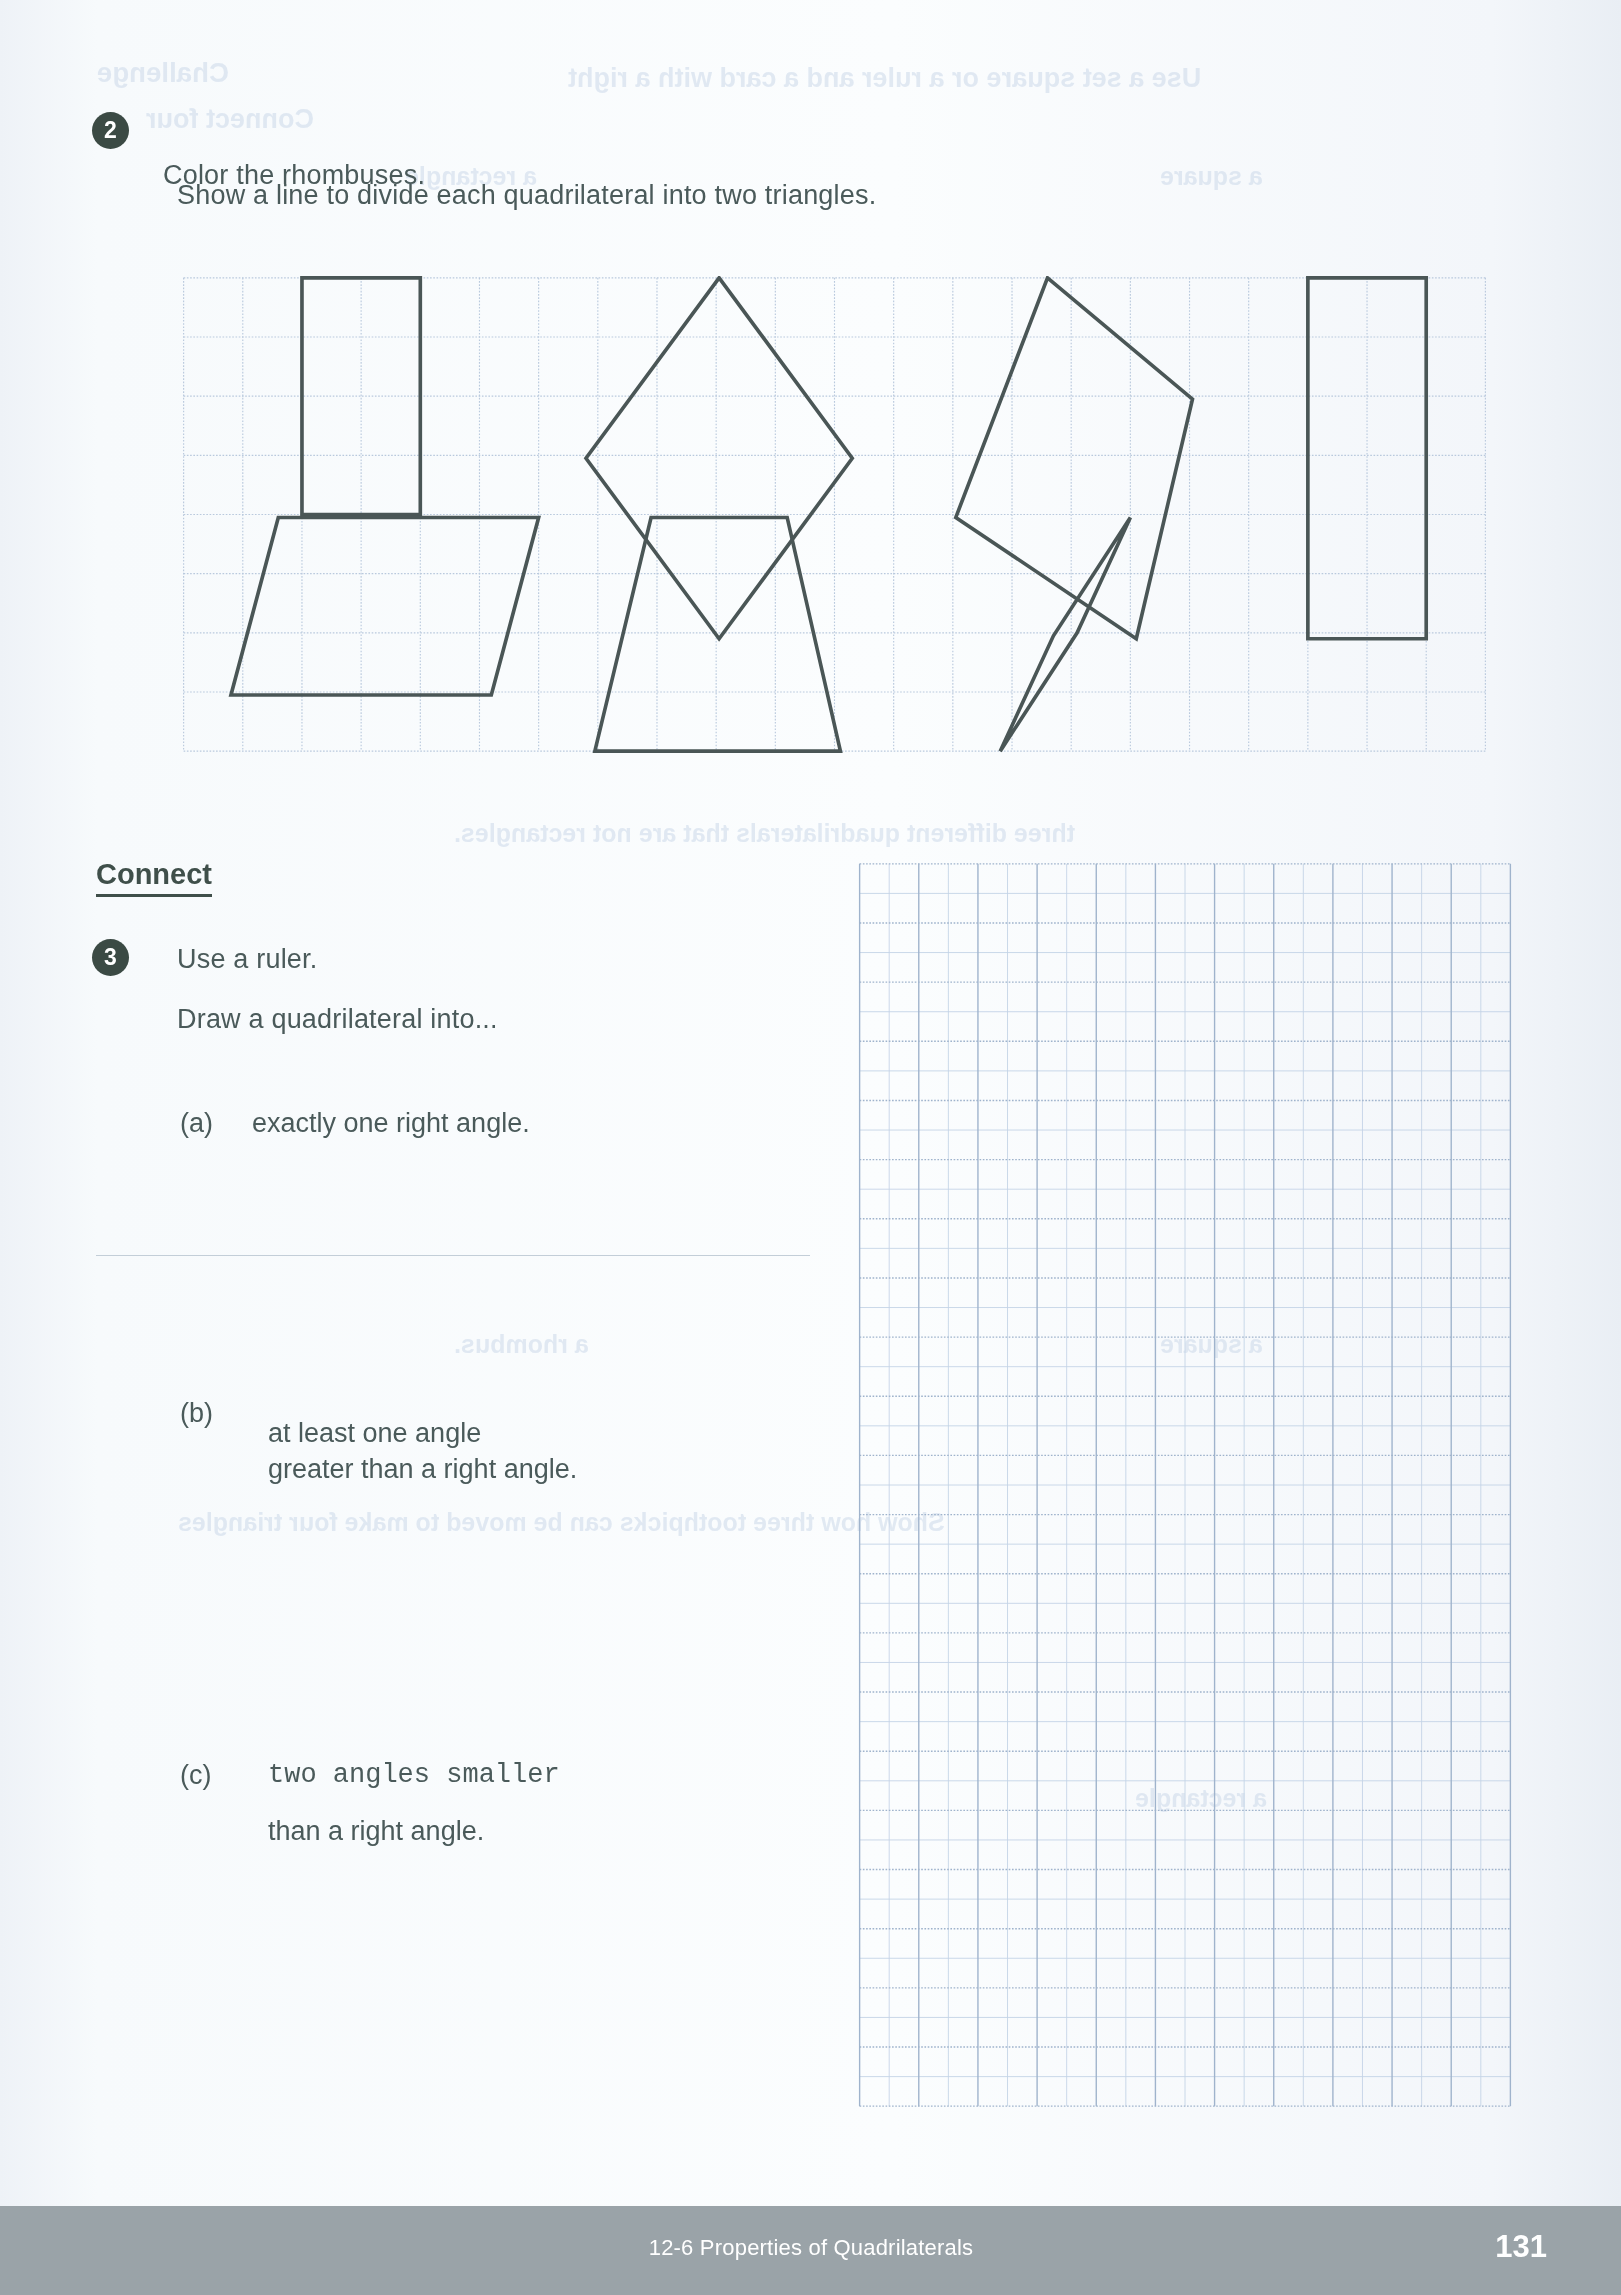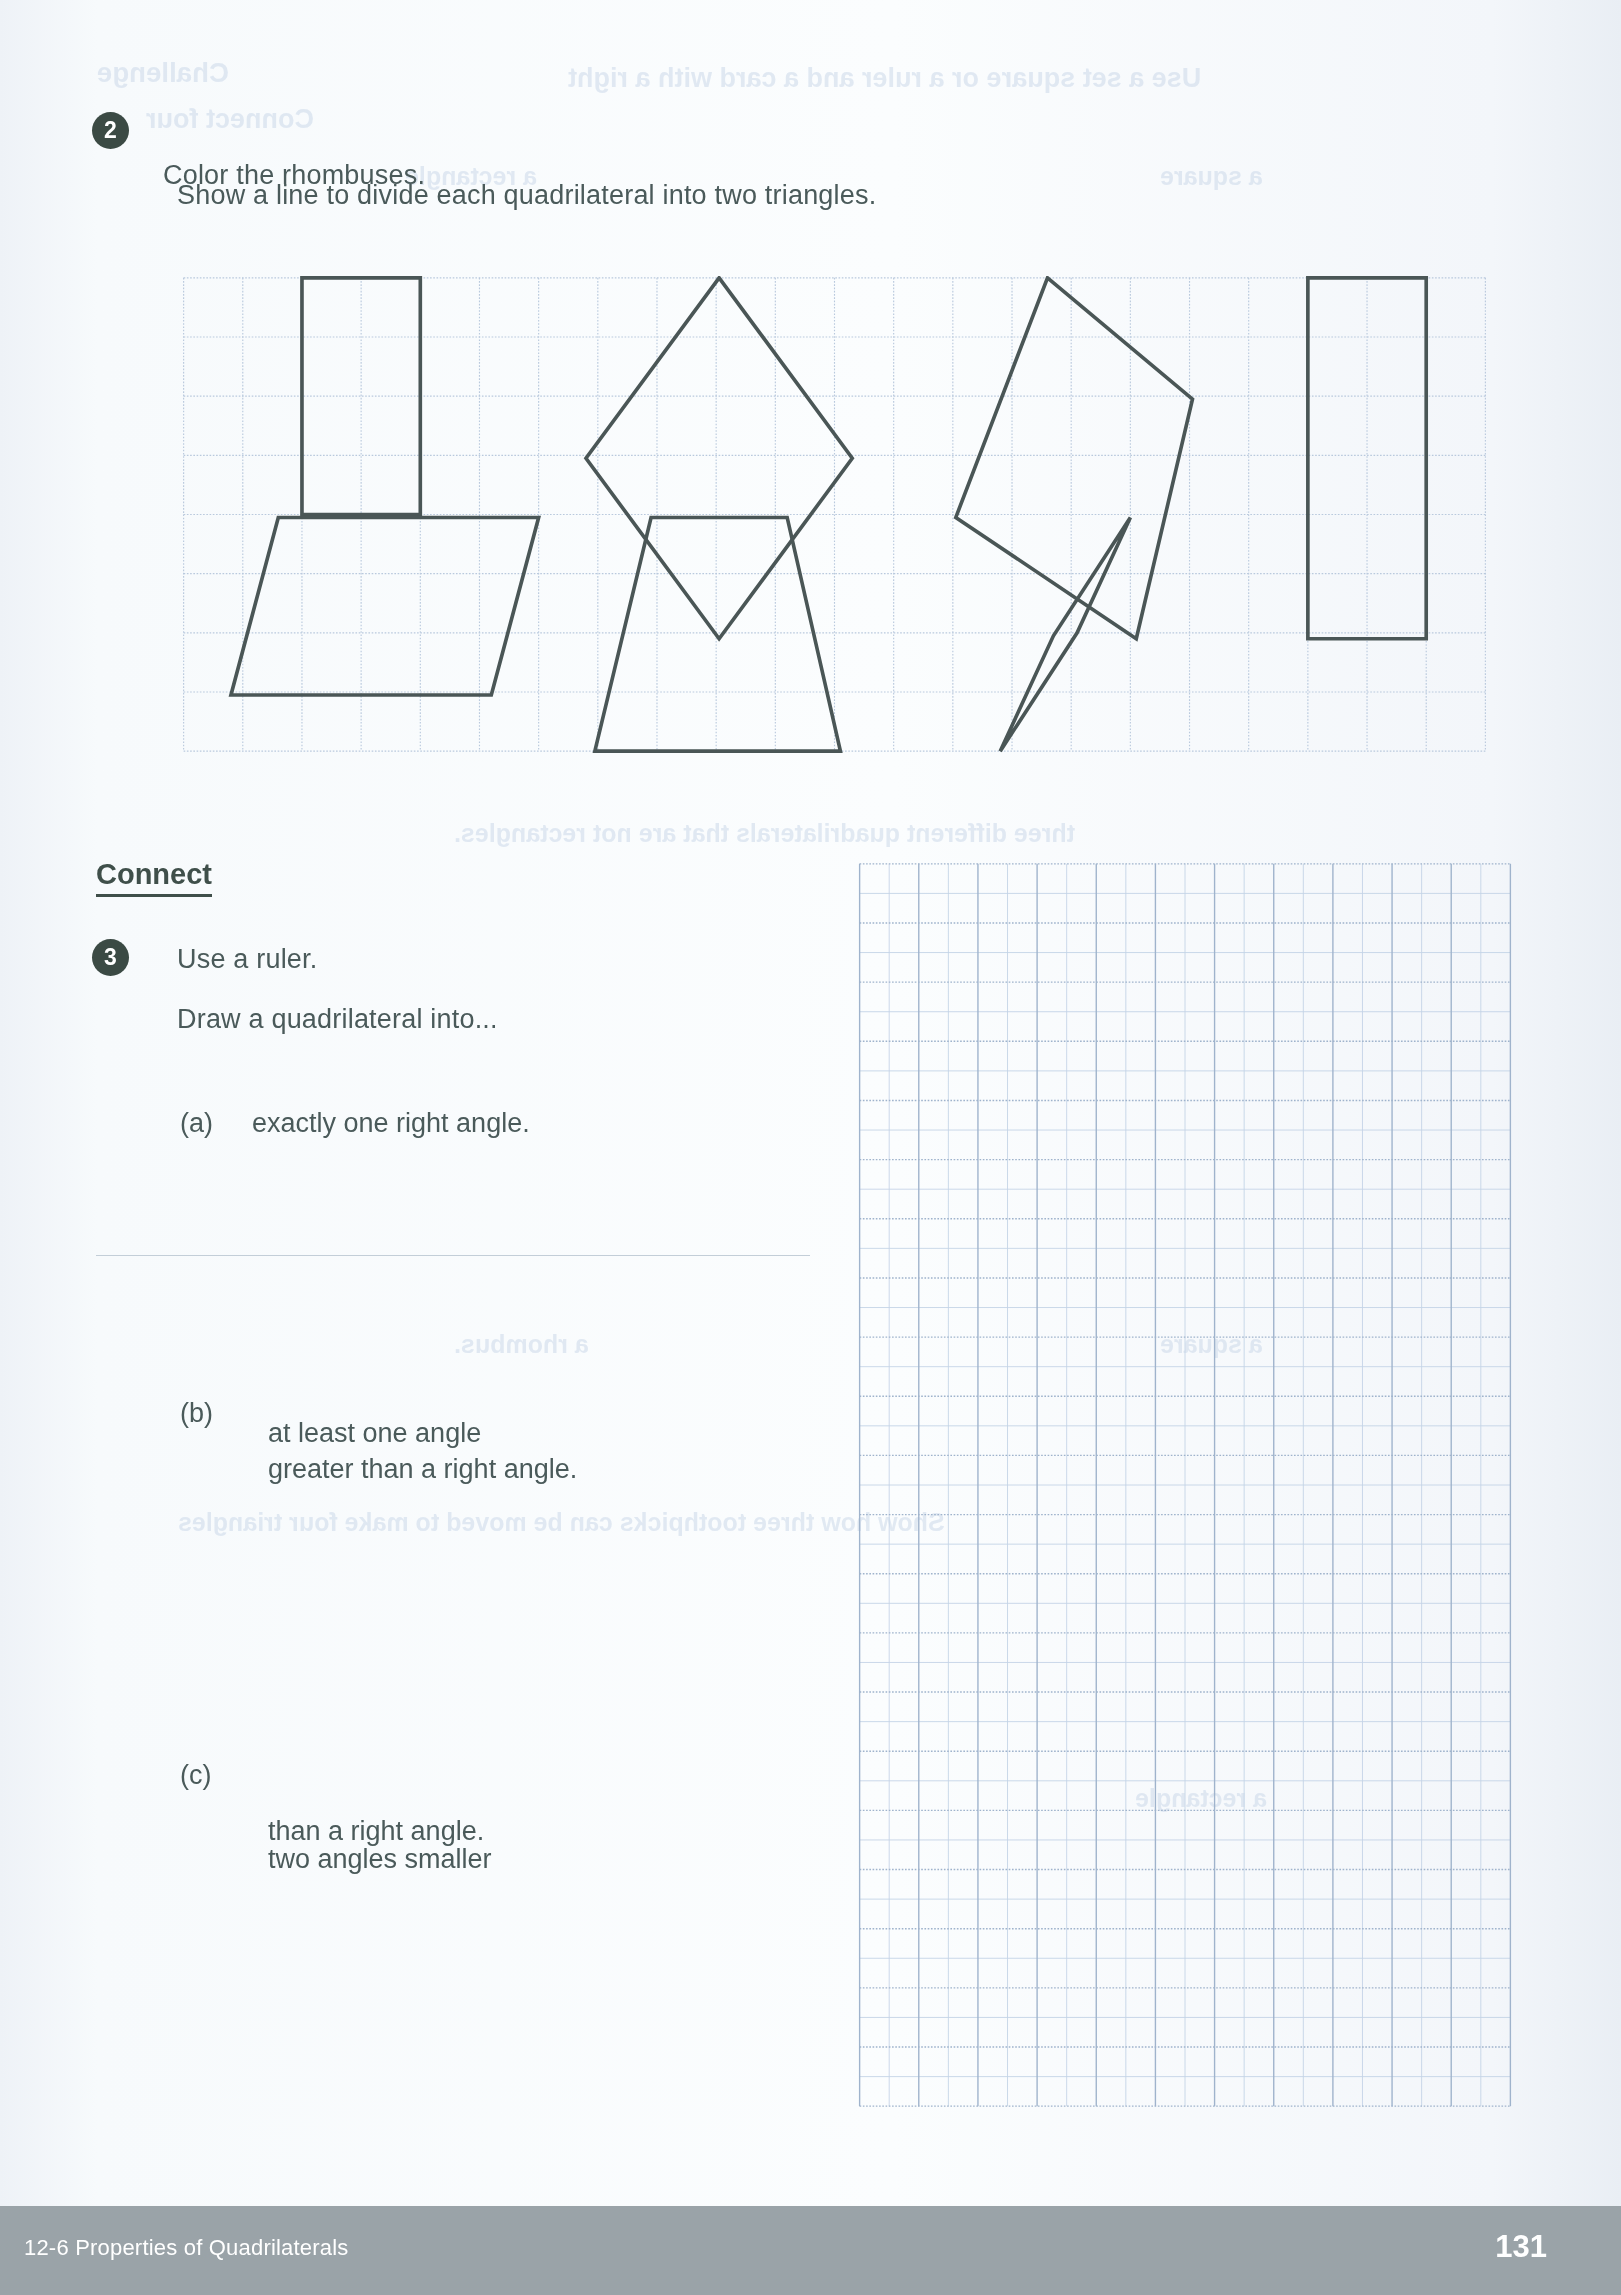--- a/index.html
+++ b/index.html
@@ -85,24 +85,24 @@
     left: 0;
     bottom: 0;
     width: 1622px;
     height: 89px;
     background: #9aa3a8;
   }
   #footer-title {
     position: absolute;
     left: 0; right: 0;
     top: 29px;
+    text-align: center;
     color: #ffffff;
     font-size: 22px;
     letter-spacing: 0.2px;
-    padding-left: 24px;
   }
   #footer-page {
     position: absolute;
     right: 75px;
     top: 23px;
     color: #ffffff;
     font-size: 31px;
     font-weight: 700;
   }
 
@@ -190,21 +190,21 @@
   <div class="sublabel" style="left:180px; top:1108px;">(a)</div>
   <div class="sublabel" style="left:252px; top:1108px;">exactly one right angle.</div>
 
   <div class="divider" style="left:96px; top:1255px; width:714px;"></div>
 
   <div class="sublabel" style="left:180px; top:1398px;">(b)</div>
   <div class="sublabel" style="left:268px; top:1398px;margin-top:20px;">at least one angle</div>
   <div class="sublabel" style="left:268px; top:1454px;text-align:center;">greater than a right angle.</div>
 
   <div class="sublabel" style="left:180px; top:1760px;">(c)</div>
-  <div class="sublabel" style="left:268px; top:1844px;">two angles smaller</div>
+  <div class="sublabel" style="left:268px; top:1760px;font-family:Liberation Mono, monospace;">two angles smaller</div>
   <div class="sublabel" style="left:268px; top:1816px;">than a right angle.</div>
 
   <svg id="practice-grid" class="grid-svg" width="654" height="1246" style="left: 858px; top: 862px;" viewBox="0 0 807 1537">
       <g>
         <line x1="38.5" y1="2" x2="38.5" y2="1535" stroke="#c3d3e6" stroke-width="1.1"></line>
         <line x1="111.5" y1="2" x2="111.5" y2="1535" stroke="#c3d3e6" stroke-width="1.1"></line>
         <line x1="184.5" y1="2" x2="184.5" y2="1535" stroke="#c3d3e6" stroke-width="1.1"></line>
         <line x1="257.5" y1="2" x2="257.5" y2="1535" stroke="#c3d3e6" stroke-width="1.1"></line>
         <line x1="330.5" y1="2" x2="330.5" y2="1535" stroke="#c3d3e6" stroke-width="1.1"></line>
         <line x1="403.5" y1="2" x2="403.5" y2="1535" stroke="#c3d3e6" stroke-width="1.1"></line>

